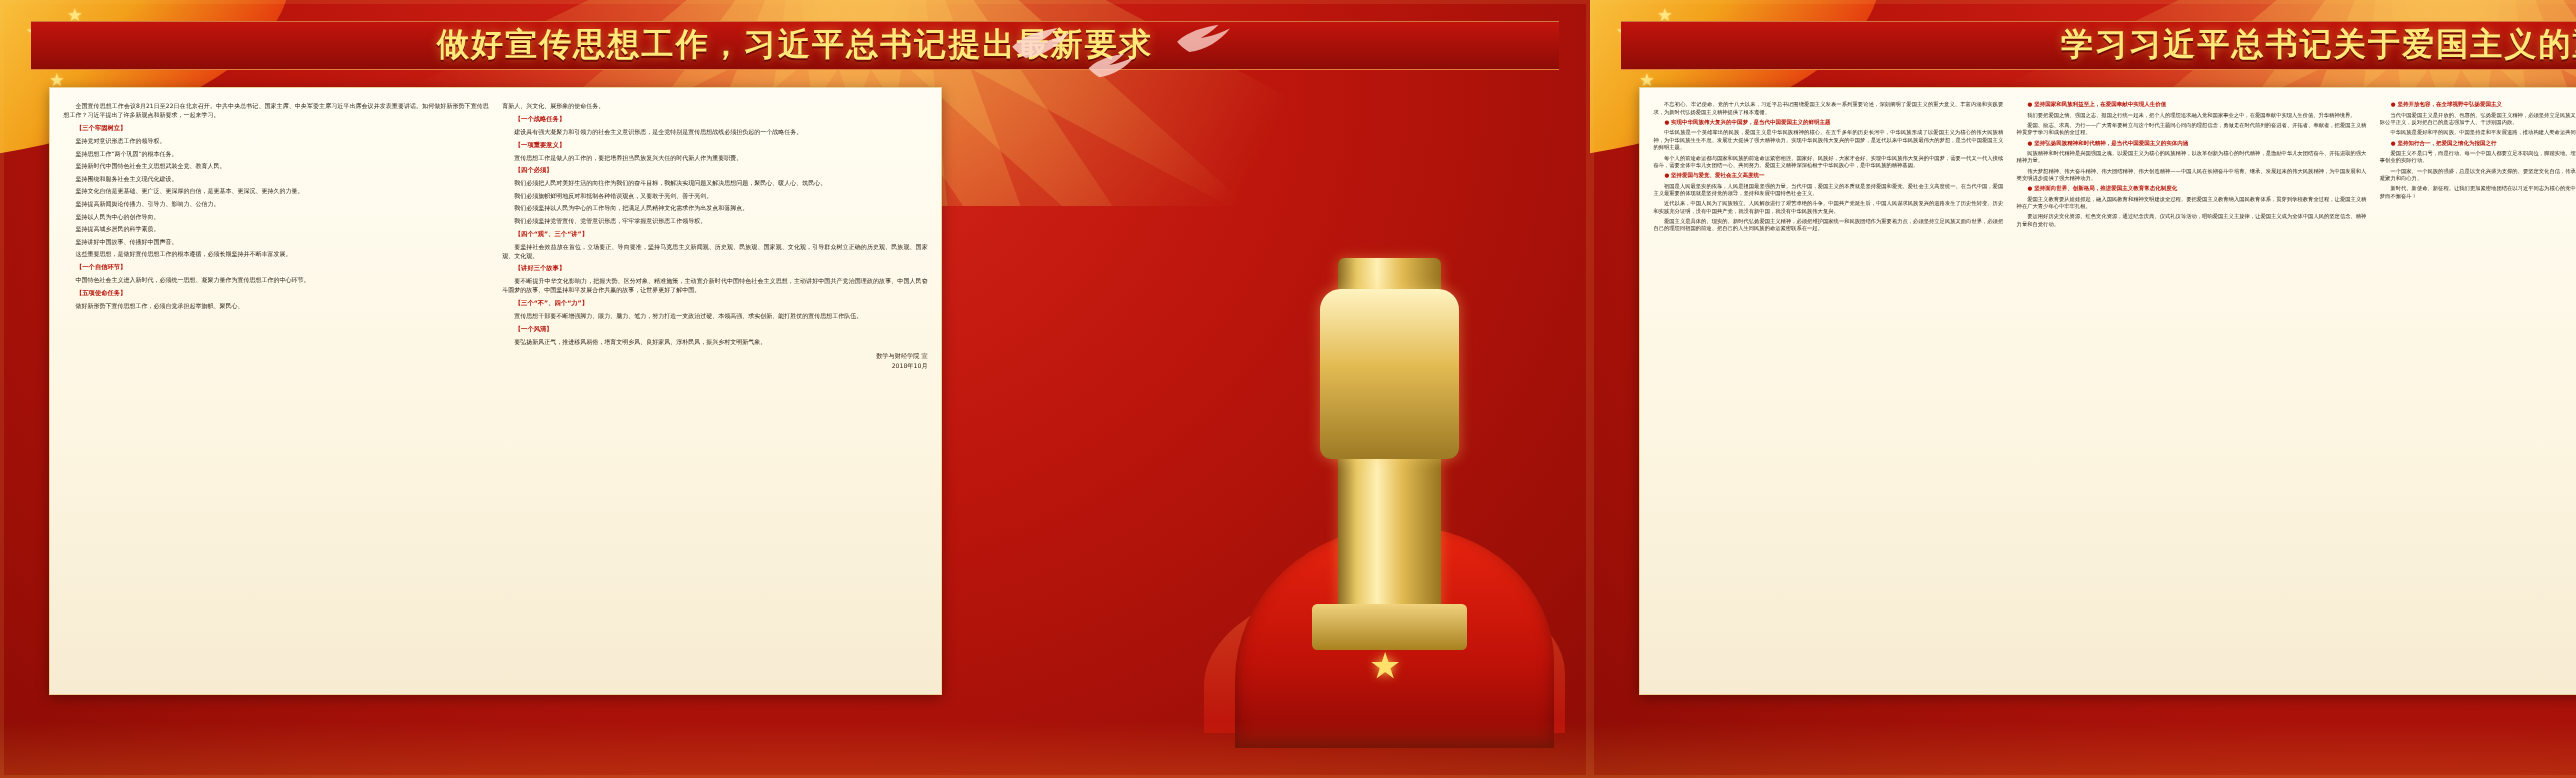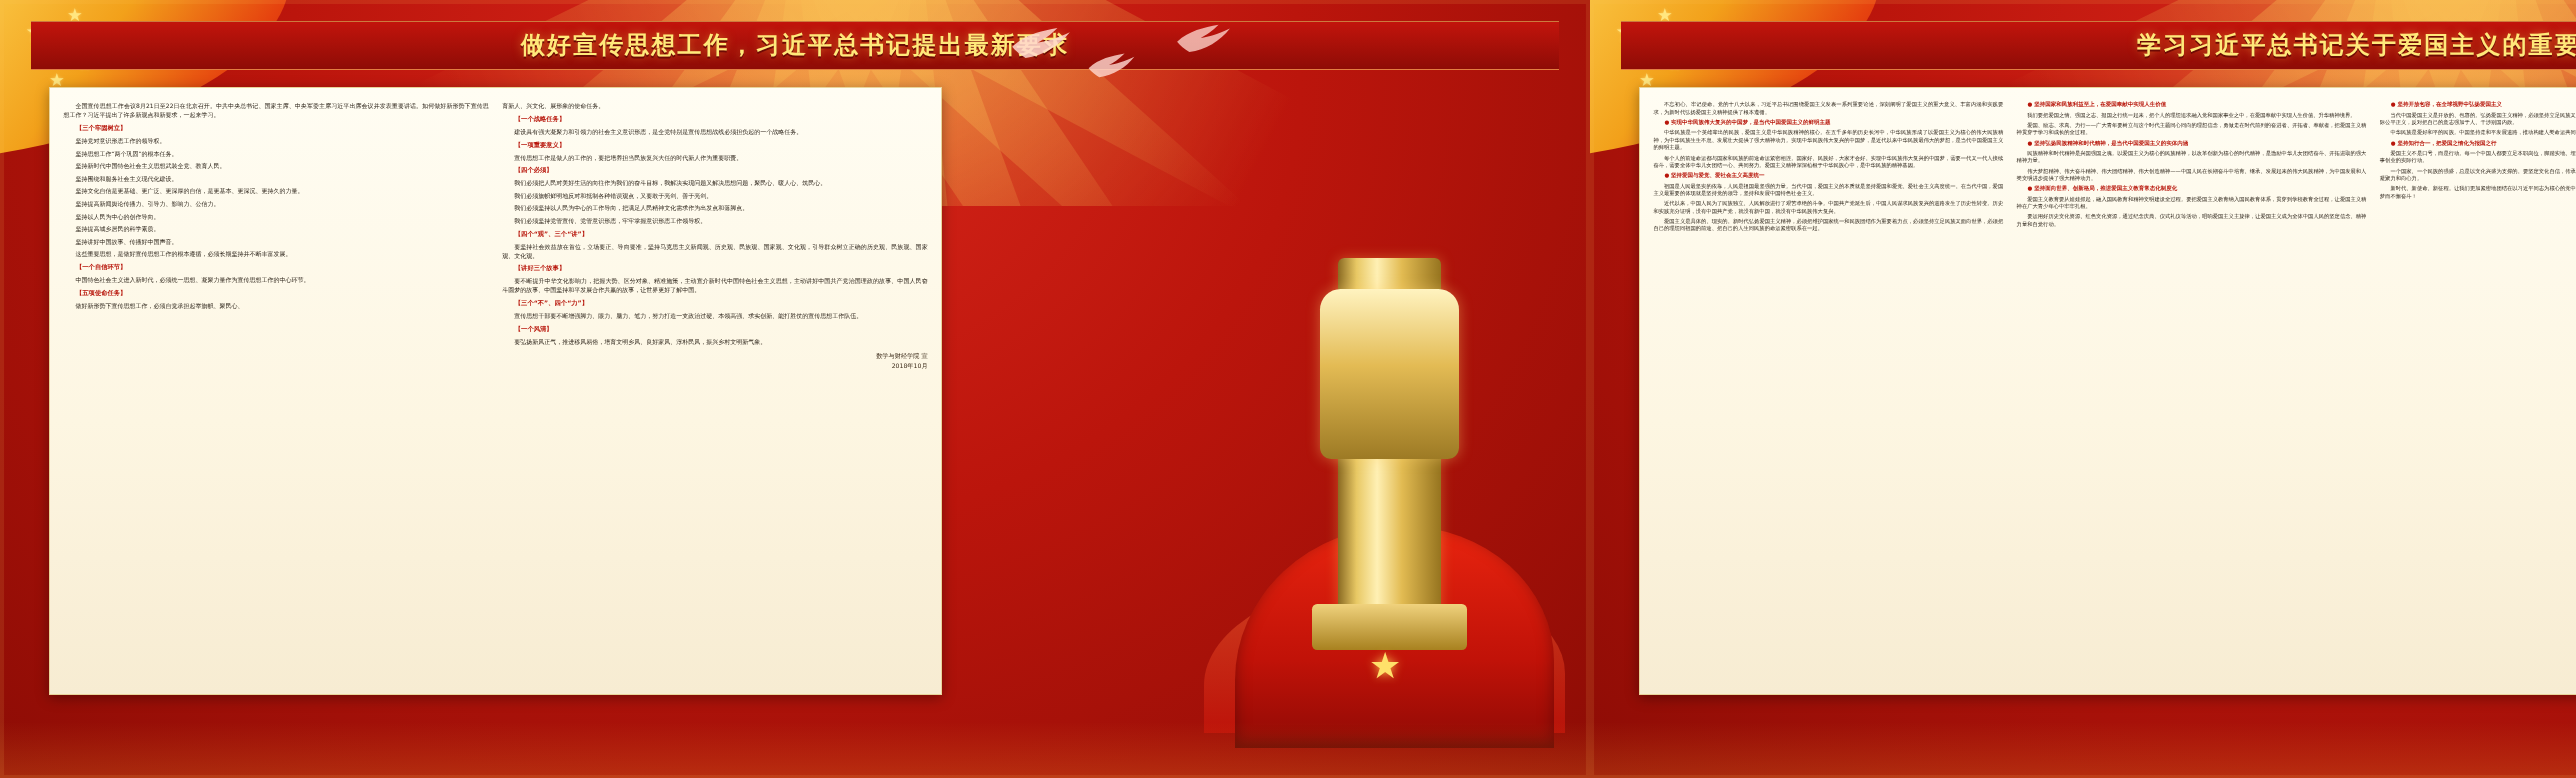--- a/index.html
+++ b/index.html
@@ -27,21 +27,21 @@
       background:linear-gradient(135deg,#ffd24a 0%,#f6a81b 40%,#e8450f 75%,#c4120a 100%);
       border-bottom-right-radius:100% 90%;transform:rotate(-8deg);opacity:.95;}
   .star{position:absolute;color:#ffe680;font-size:17.5px;line-height:1;text-shadow:0 0 3.1px rgba(255,220,120,.8);}
 
   
   .header{position:absolute;left:31px;top:20.6px;width:1528px;height:49px;}
   .hdr-plate{position:absolute;inset:0;
      background:linear-gradient(180deg,#c2140c 0%,#8e0c06 100%);
      border-top:1.5px solid rgba(255,214,110,.55);border-bottom:1.5px solid rgba(255,214,110,.55);}
   .hdr-title{position:absolute;inset:0;display:flex;align-items:center;justify-content:center;
-     color:#ffe97a;font-size:24px;font-weight:bold;letter-spacing:2.1px;
+     color:#ffe97a;font-size:32px;font-weight:bold;letter-spacing:2.1px;
      font-family:Liberation Mono, monospace;
      text-shadow:0 1.5px 0 #6d0a04,0 0 9.3px rgba(255,190,60,.55);}
 
   
   .dove{position:absolute;color:#ffd9d0;opacity:.9;font-size:0;}
   .dove svg{display:block;}
 
   
   .paper{position:absolute;background:linear-gradient(180deg,#fffdf3 0%,#fdf6e2 55%,#f7ecd2 100%);
      border:1px solid #e8d49a;box-shadow:0 3.1px 12.4px rgba(0,0,0,.35);}

